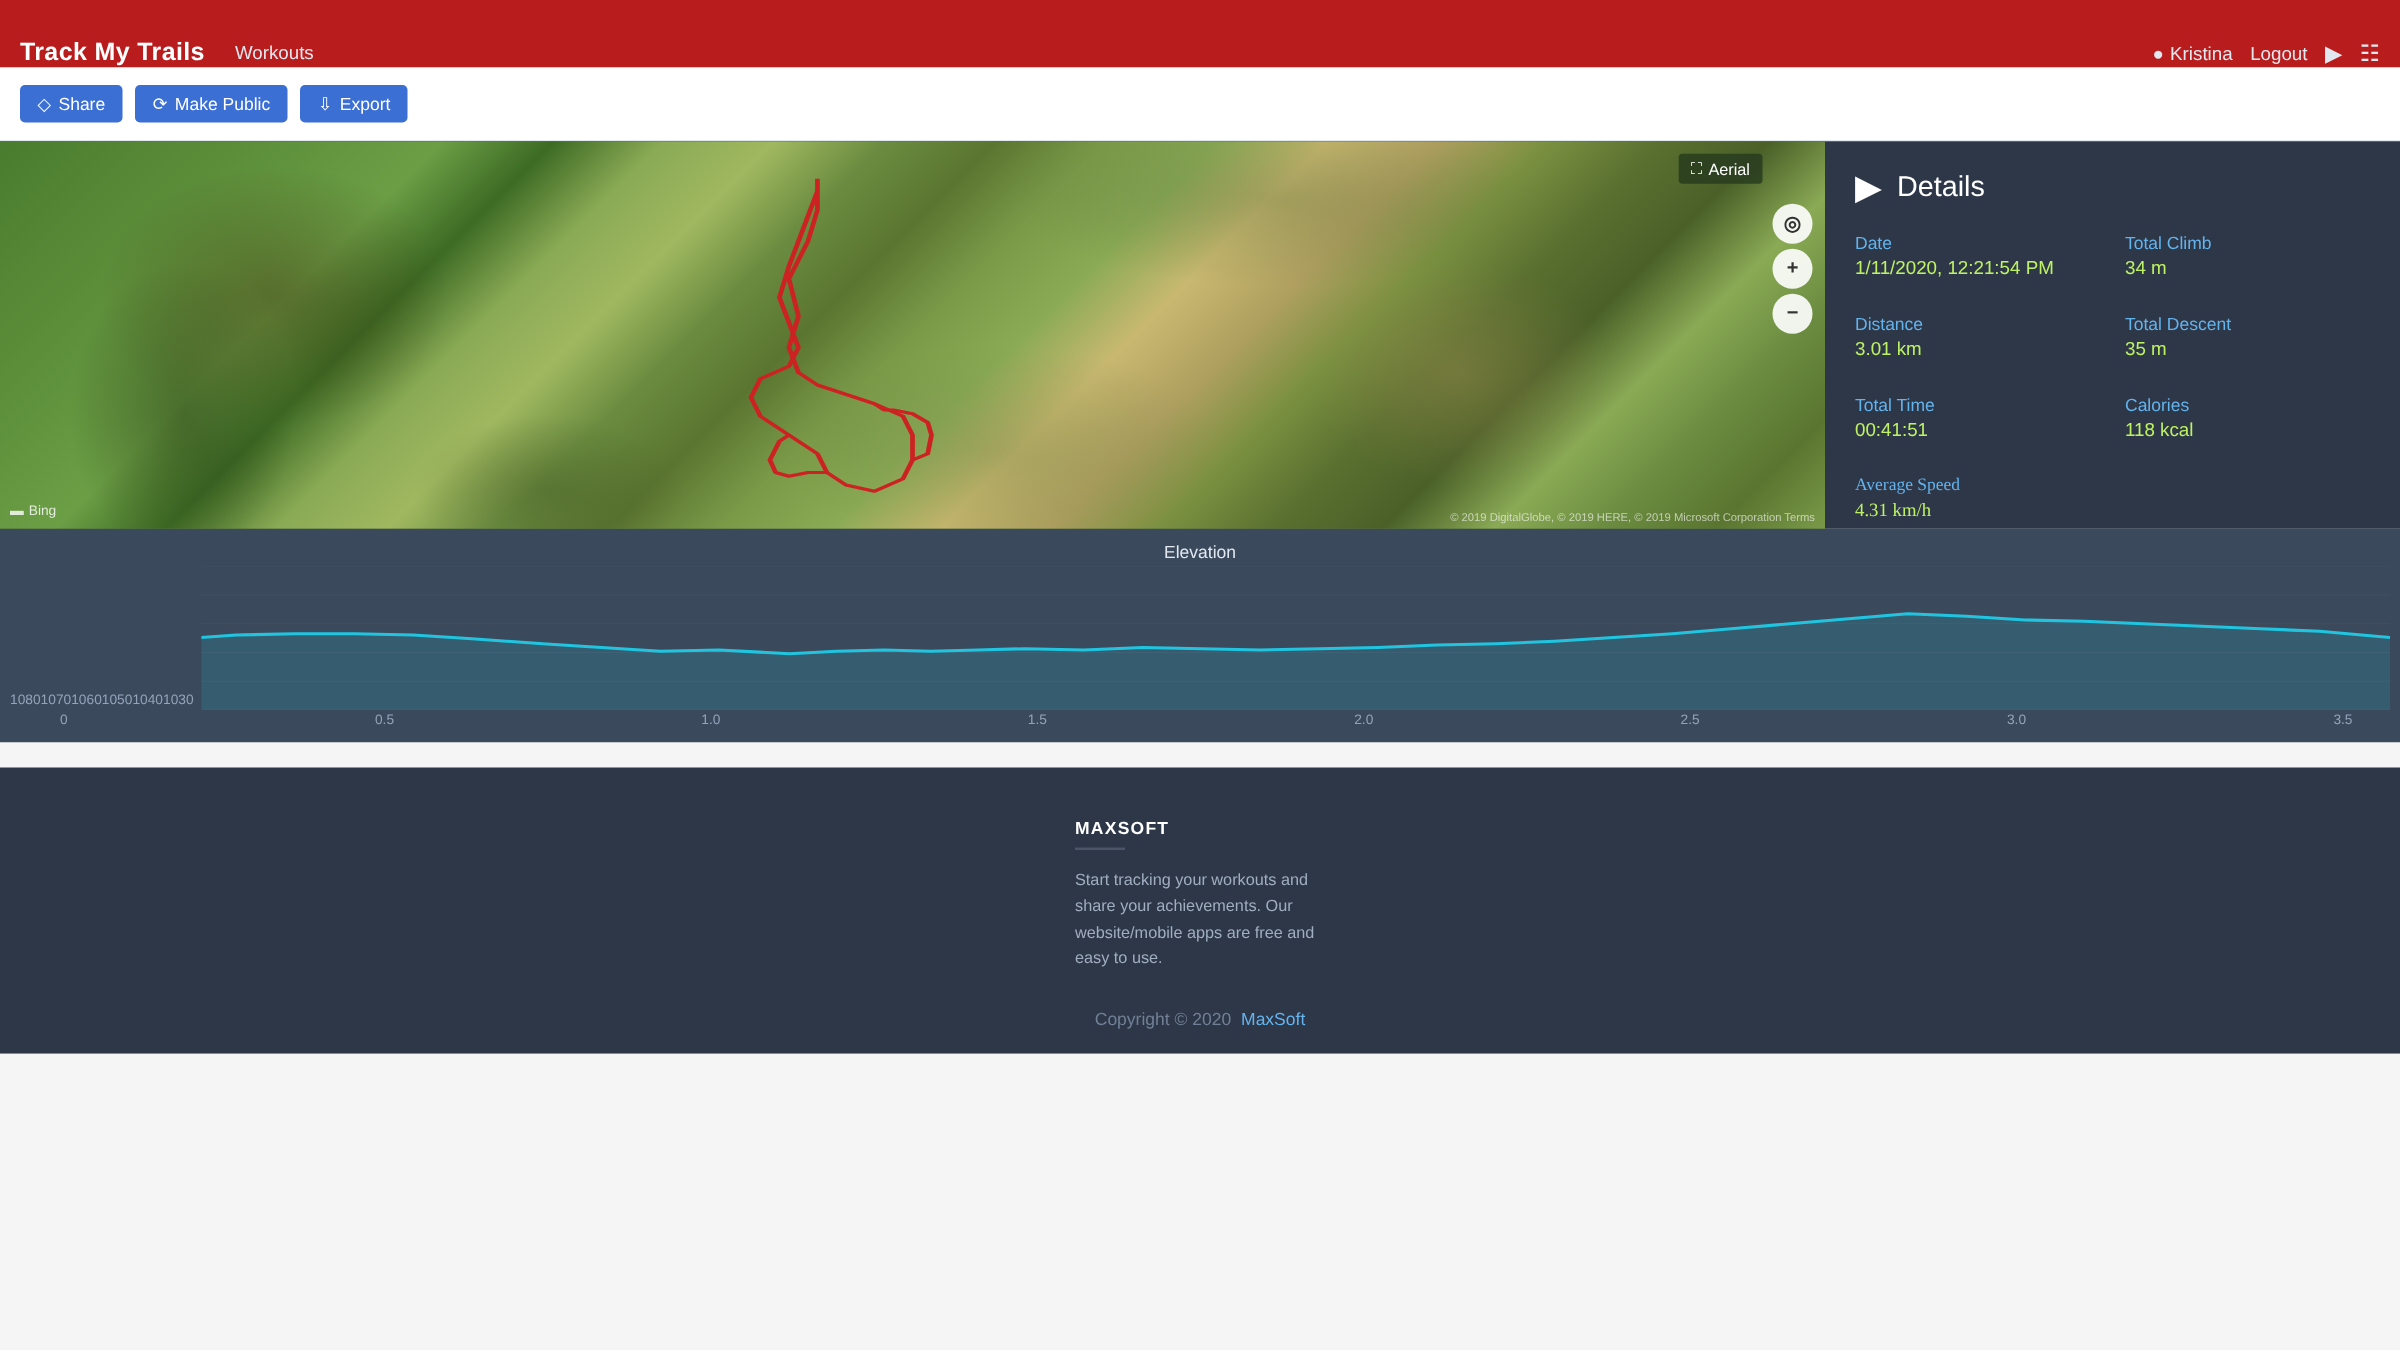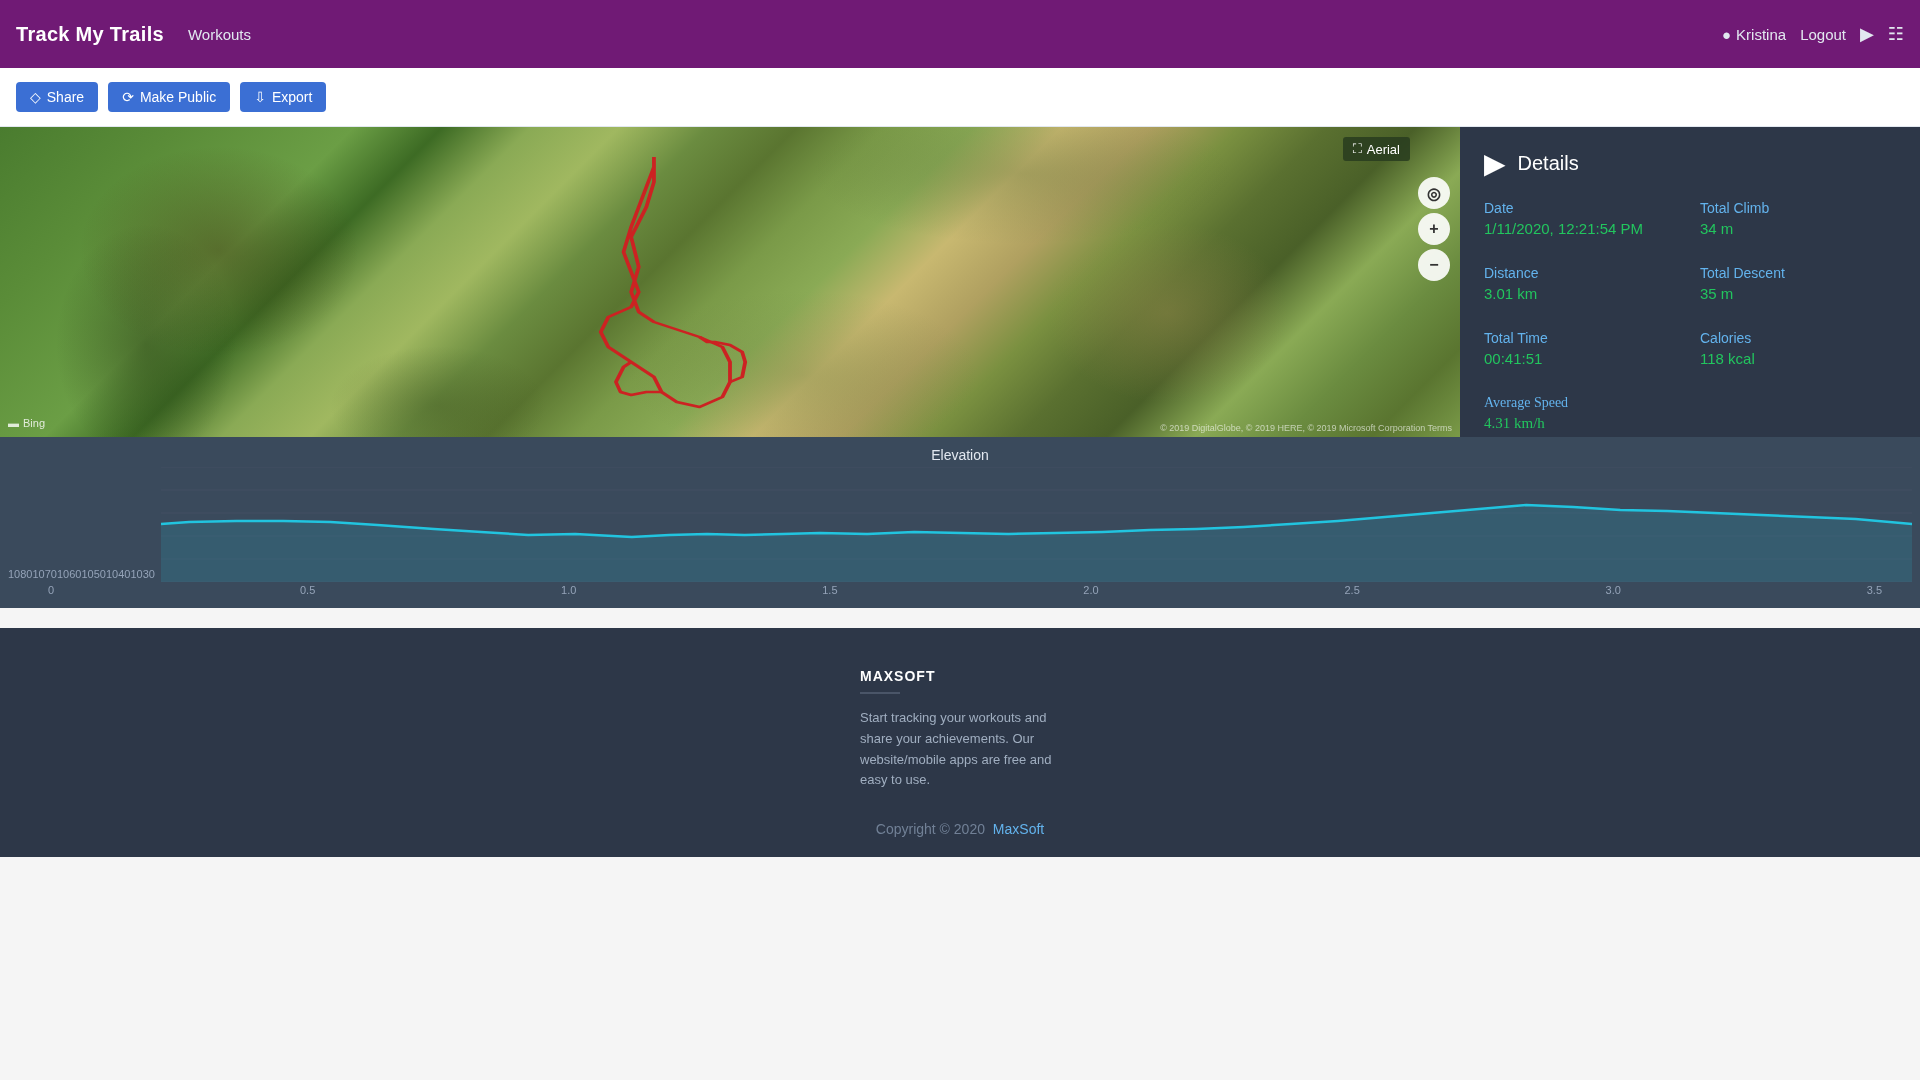--- a/index.html
+++ b/index.html
@@ -1,24 +1,24 @@
 <!DOCTYPE html>
 <html><head>
   <meta charset="utf-8">
   <style>
     * { margin: 0; padding: 0; box-sizing: border-box; }
     body { font-family: 'Segoe UI', Arial, sans-serif; background: #f5f5f5; color: #333; }
 
     
     .navbar {
-      background: #701a75;
-      display: flex;
-      align-items: center;
+      background: #b91c1c;
+      display: flex;
+      align-items: flex-end;
       padding: 0 16px;
-      height: 68px;
+      height: 54px;
       justify-content: space-between;
     }
     .navbar-left { display: flex; align-items: center; gap: 24px; }
     .navbar-brand {
       color: #fff;
       font-size: 20px;
       font-weight: 700;
       letter-spacing: 0.3px;
     }
     .navbar-link {
@@ -161,29 +161,29 @@
       color: #fff;
       padding: 20px 24px;
     }
     .details-header {
       display: flex;
       align-items: center;
       gap: 12px;
       margin-bottom: 20px;
     }
     .walker-icon { font-size: 28px; color: #fff; }
-    .details-title { font-size: 20px; font-weight: 400; color: #fff; }
+    .details-title { font-size: 23px; font-weight: 400; color: #fff; }
     .details-grid {
       display: grid;
       grid-template-columns: 1fr 1fr;
       gap: 28px 20px;
     }
     .detail-item {}
     .detail-label { color: #63b3ed; font-size: 14px; margin-bottom: 4px; }
-    .detail-value { color: #22c55e; font-size: 15px; }
+    .detail-value { color: #bef264; font-size: 15px; }
 
     
     .elevation-section {
       background: #3a4a5c;
       padding: 10px 8px 12px;
       min-height: 155px;
     }
     .elevation-title {
       text-align: center;
       color: #e2e8f0;

